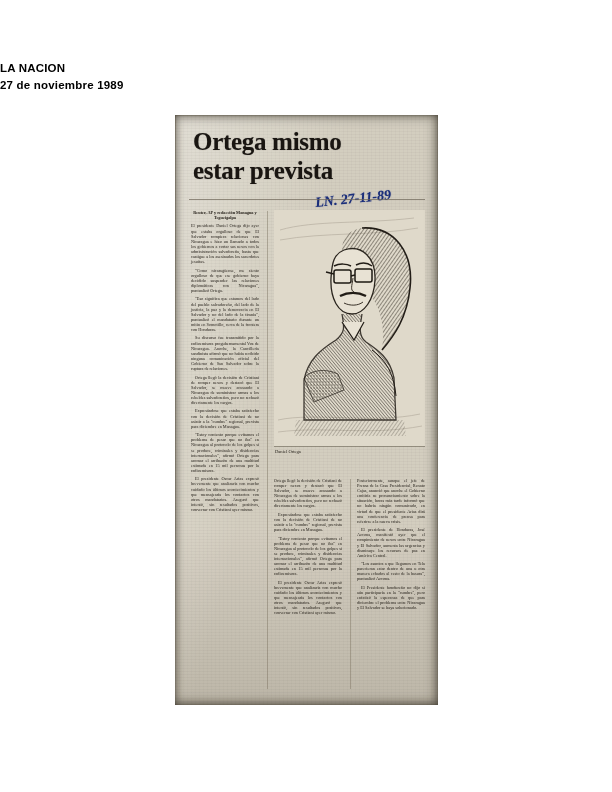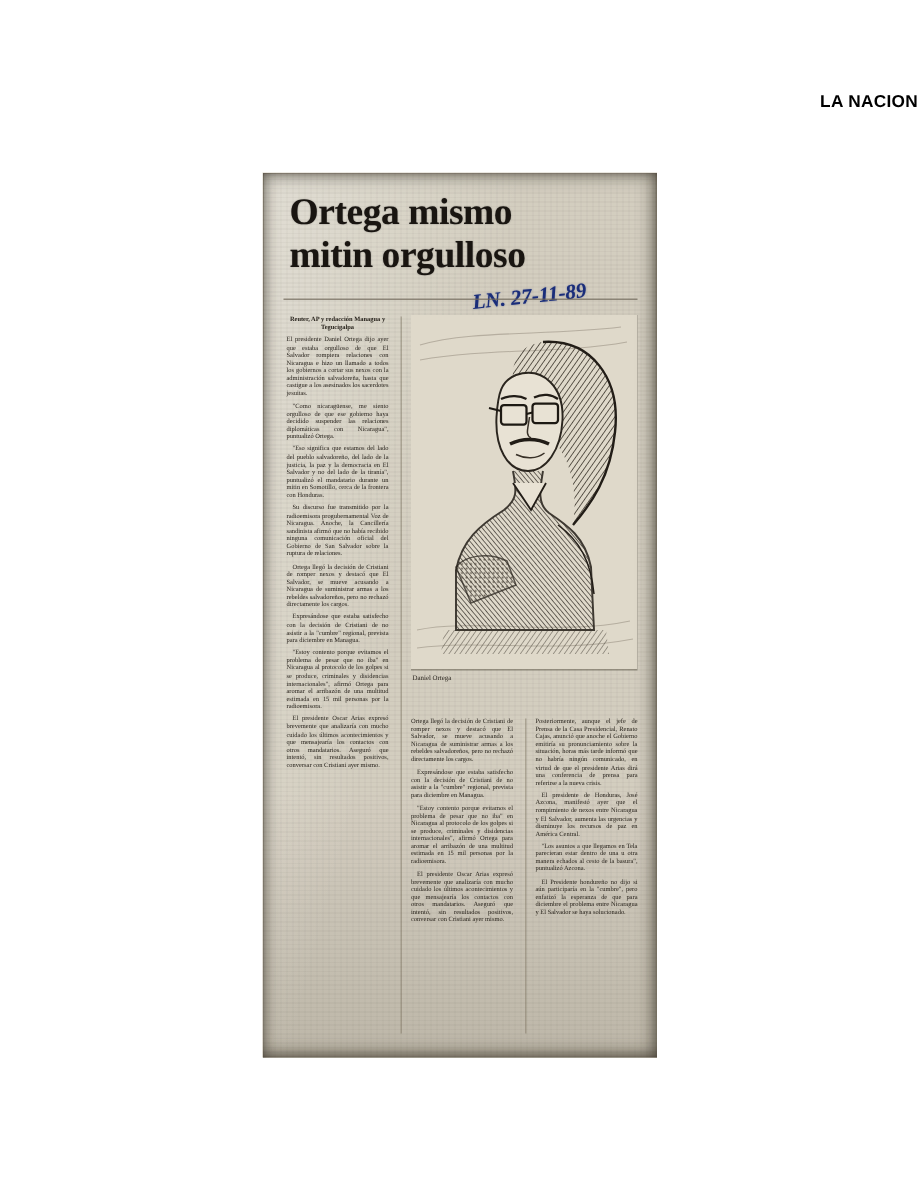--- a/index.html
+++ b/index.html
@@ -18,21 +18,21 @@
   .page {
     position: absolute;
     inset: 0;
   }
 
   .header {
     position: absolute;
     top: 60px;
     left: 0;
     width: 612px;
-    text-align: right;
+    text-align: left;
     font-family: "Liberation Sans", sans-serif;
     font-weight: bold;
     font-size: 11.5px;
     color: #000000;
     line-height: 17px;
     letter-spacing: 0.2px;
   }
 
   
   .clipping {
@@ -181,27 +181,28 @@
     opacity: .45;
   }
 </style>
 </head>
 <body>
 
 <div class="page">
 
   <div class="header">
     <div>LA NACION</div>
+    <div>27 de noviembre 1989</div>
   </div>
 
   <div class="clipping">
 
     <div class="headline">
       <div>Ortega mismo</div>
-      <div>mitin orgulloso</div>
+      <div>estar prevista</div>
     </div>
 
     <div class="handwriting">LN. 27-11-89</div>
 
     <div class="rule-top"></div>
 
     <div class="sep-v" style="left:92px; top:96px; height:478px;"></div>
     <div class="sep-v" style="left:175px; top:364px; height:210px;"></div>
 
     <div class="photo">

